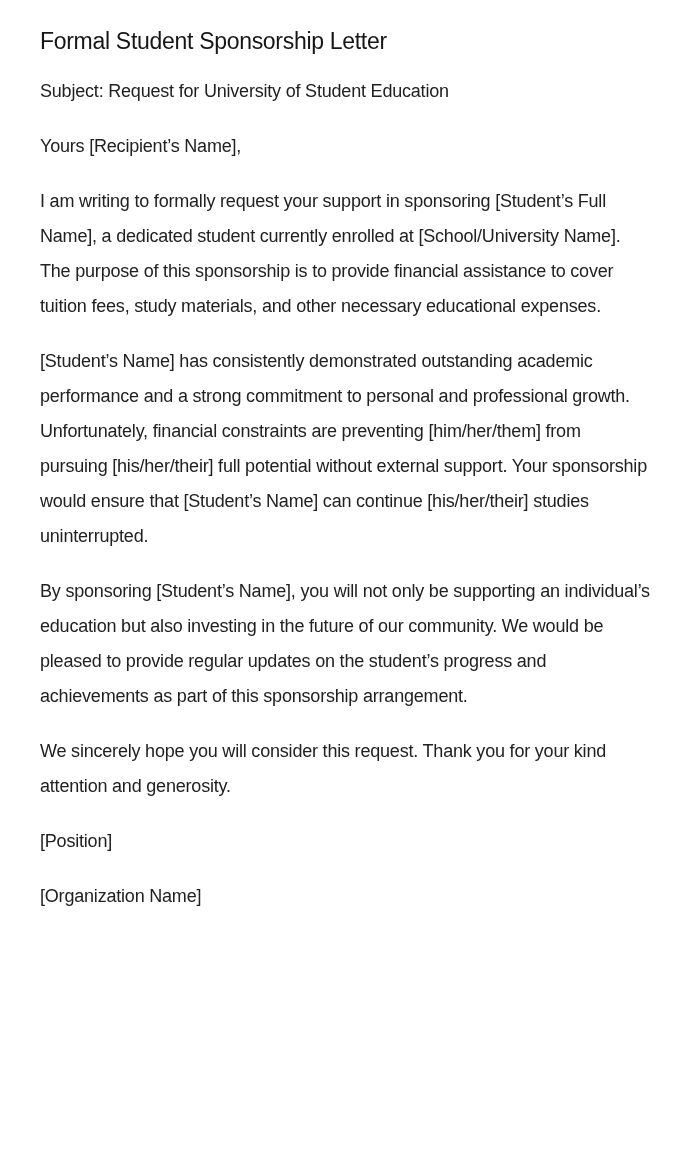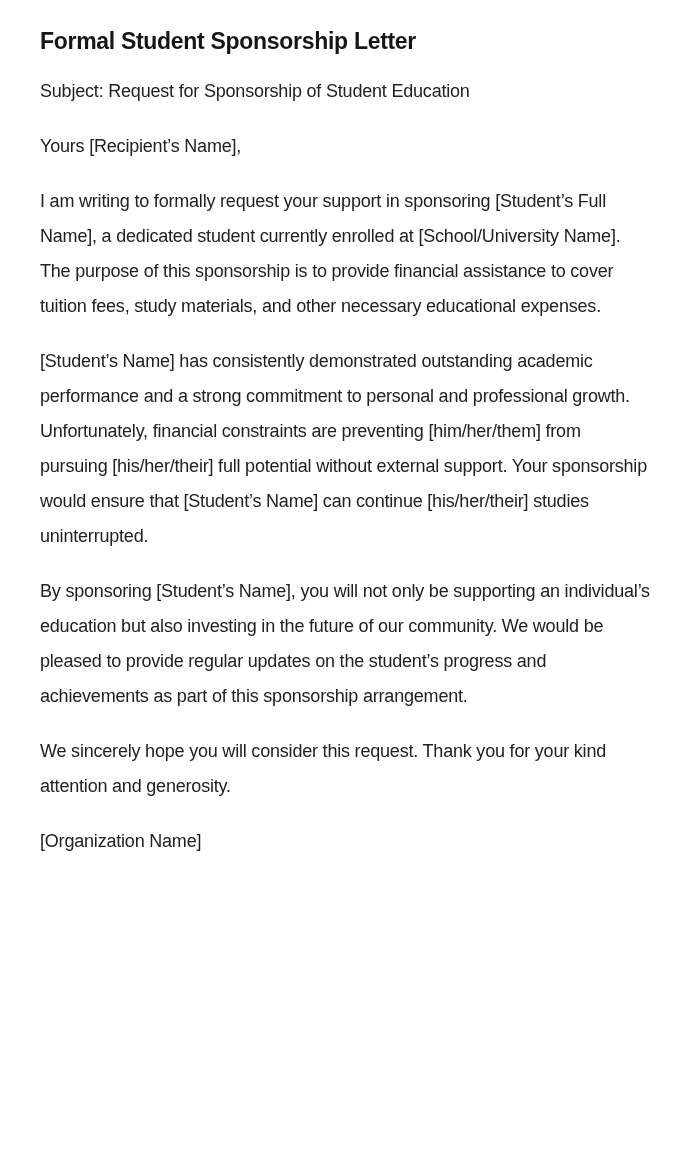--- a/index.html
+++ b/index.html
@@ -22,48 +22,49 @@
   .page {
     width: 700px;
     min-height: 1174px;
     background: var(--bg);
     padding: 26px 48px 40px 40px;
   }
   .doc-title {
     margin: 0 0 18px 0;
     font-size: 23px;
     line-height: 30px;
-    font-weight: 700;
+    font-weight: 400;
     letter-spacing: -0.3px;
     color: var(--heading);
   }
   .doc-par {
     margin: 0 0 20px 0;
     font-size: 18px;
     line-height: 35px;
     letter-spacing: -0.2px;
     font-weight: 400;
     color: var(--text);
   }
 </style>
 </head>
 <body>
 
 <div class="page">
   <h1 class="doc-title">Formal Student Sponsorship Letter</h1>
 
-  <p class="doc-par">Subject: Request for Sponsorship of Student Education</p>
+  <p class="doc-par">Subject: Request for University of Student Education</p>
 
   <p class="doc-par">Yours [Recipient’s Name],</p>
 
   <p class="doc-par">I am writing to formally request your support in sponsoring [Student’s Full Name], a dedicated student currently enrolled at [School/University Name]. The purpose of this sponsorship is to provide financial assistance to cover tuition fees, study materials, and other necessary educational expenses.</p>
 
   <p class="doc-par">[Student’s Name] has consistently demonstrated outstanding academic performance and a strong commitment to personal and professional growth. Unfortunately, financial constraints are preventing [him/her/them] from pursuing [his/her/their] full potential without external support. Your sponsorship would ensure that [Student’s Name] can continue [his/her/their] studies uninterrupted.</p>
 
   <p class="doc-par">By sponsoring [Student’s Name], you will not only be supporting an individual’s education but also investing in the future of our community. We would be pleased to provide regular updates on the student’s progress and achievements as part of this sponsorship arrangement.</p>
 
   <p class="doc-par">We sincerely hope you will consider this request. Thank you for your kind attention and generosity.</p>
 
 
 
+  <p class="doc-par">[Position]</p>
 
   <p class="doc-par">[Organization Name]</p>
 </div>
 
 </body></html>

